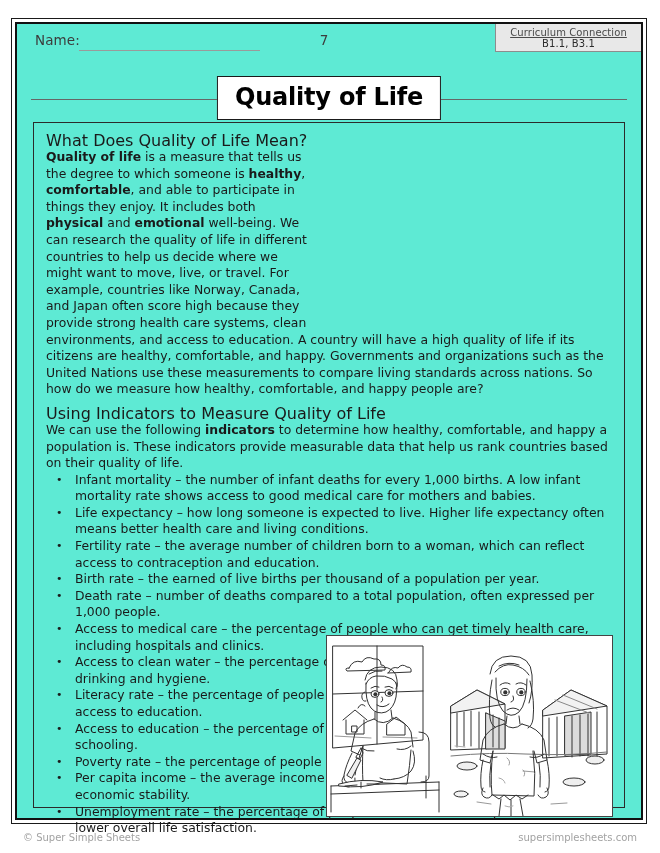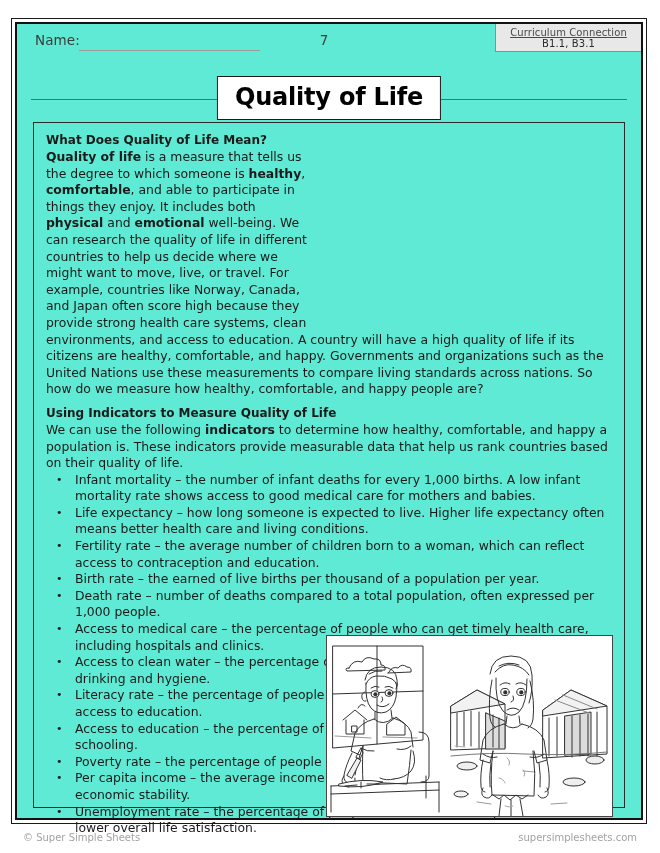--- a/index.html
+++ b/index.html
@@ -141,22 +141,22 @@
     right: 16px;
     bottom: 10px;
     border: 1px solid #2b2b2b;
     box-sizing: border-box;
     padding: 9px 12px 6px 12px;
     font-size: 12.4px;
     line-height: 16.6px;
     color: #1a1a1a;
   }
   .sec-heading {
-    font-weight: bold;
-    font-size: 12px;
+    font-weight: normal;
+    font-size: 16px;
     line-height: 17px;
     margin: 0;
   }
   .para {
     margin: 0;
     text-align: left;
   }
   .spacer-sm { height: 7px; }
 
   

